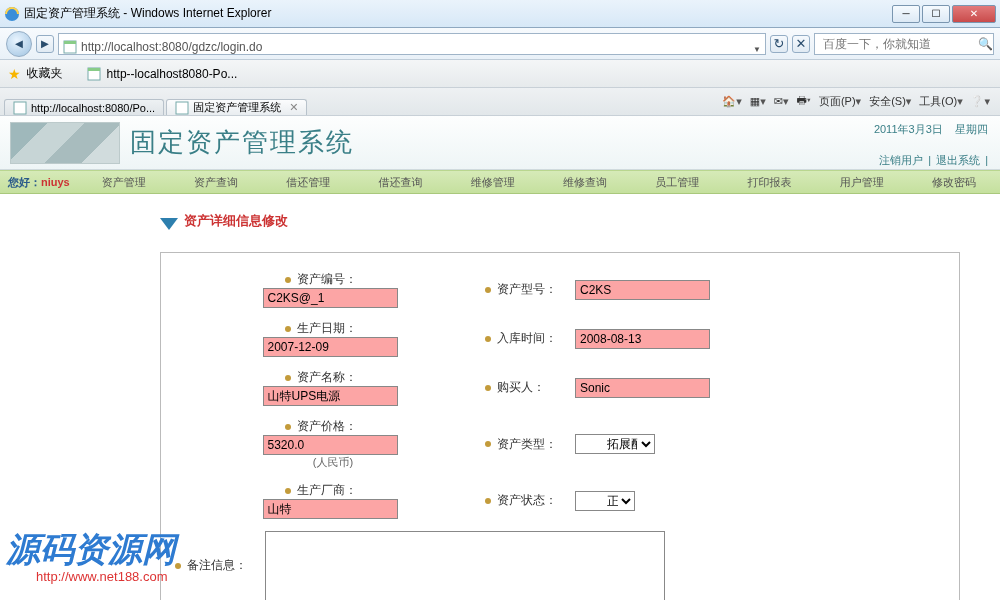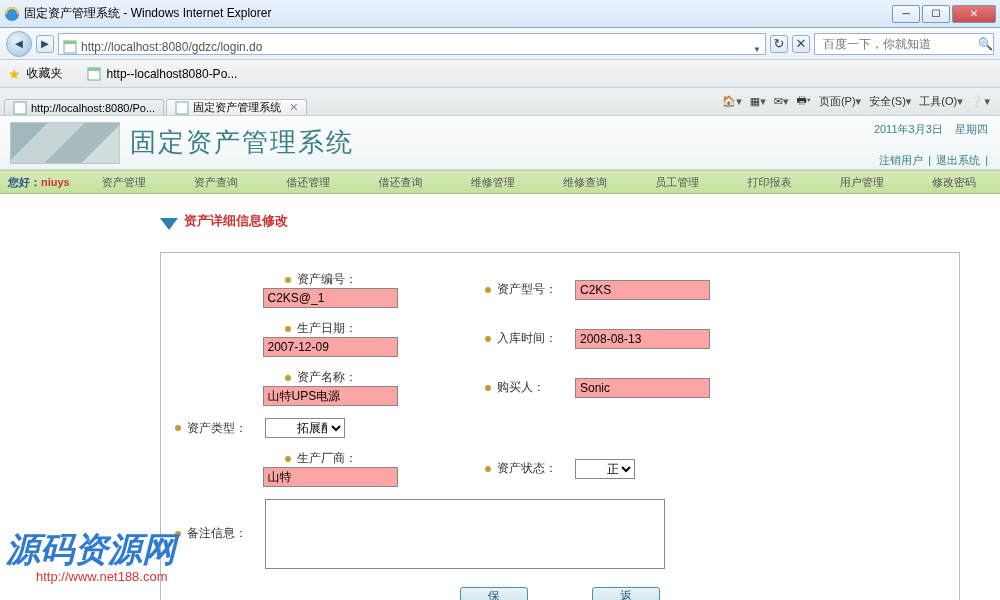--- a/index.html
+++ b/index.html
@@ -213,20 +213,28 @@
       </div>
       <div class="fcol">
         <span class="flabel">
             <span class="bullet"></span>
             <span>购买人：</span>
           </span>
         <input class="finput" value="Sonic" style="">
       </div>
     </div>
     <div class="form-row">
+      <div class="fcol left">
+        <span class="flabel">
+            <span class="bullet"></span>
+            <span>资产价格：</span>
+          </span>
+        <input class="finput" value="5320.0" style="">
+        <span class="extra">(人民币)</span>
+      </div>
       <div class="fcol">
         <span class="flabel">
             <span class="bullet"></span>
             <span>资产类型：</span>
           </span>
         <select class="fselect"><option>拓展配件</option></select>
       </div>
     </div>
     <div class="form-row">
       <div class="fcol left">

